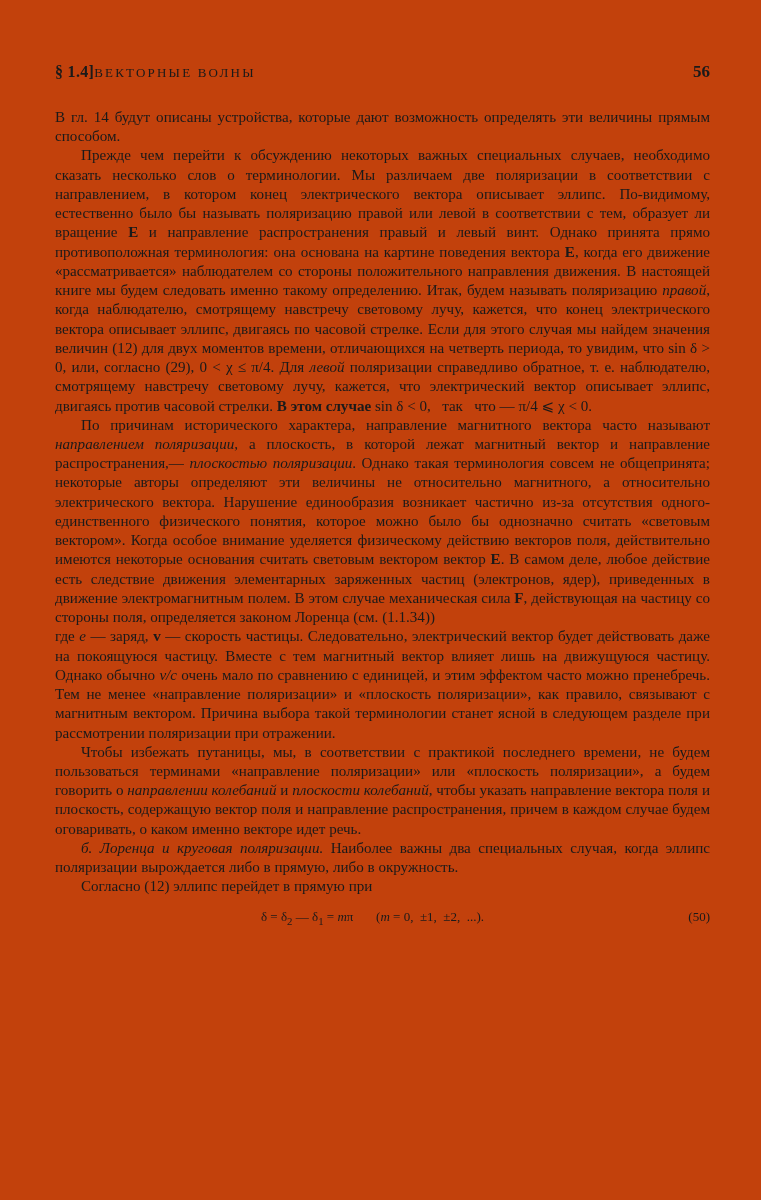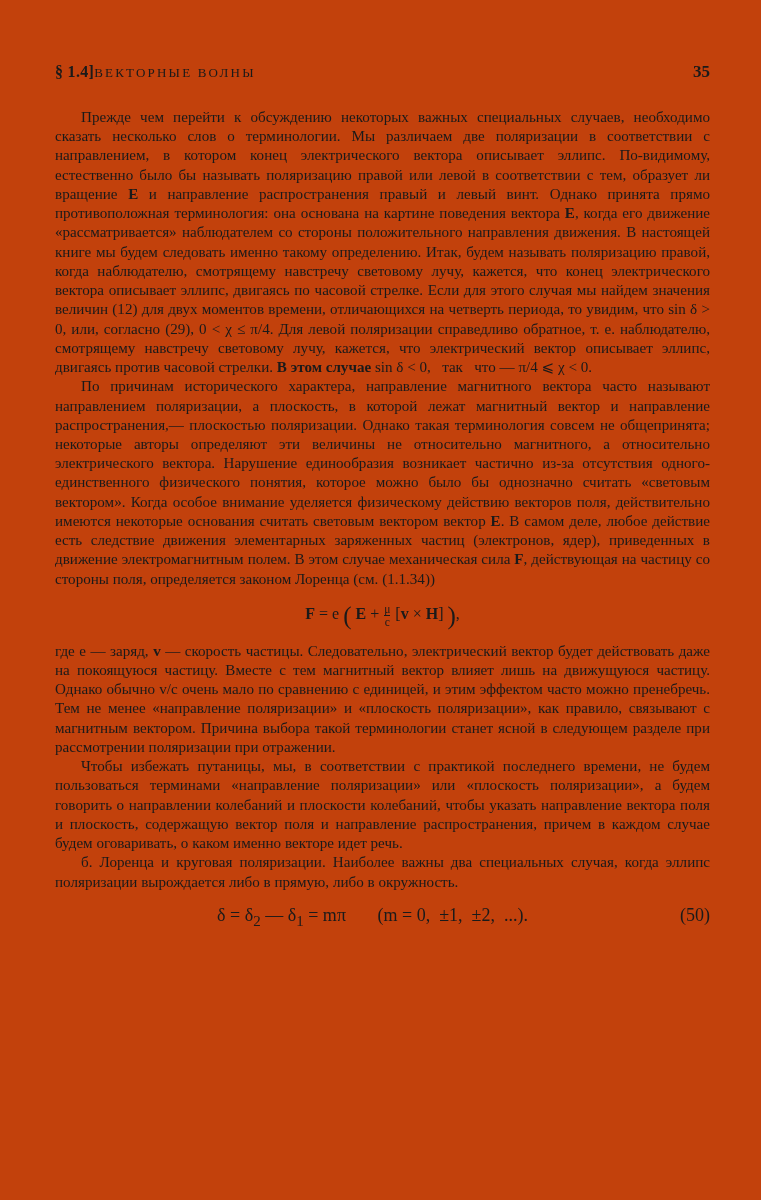--- a/index.html
+++ b/index.html
@@ -84,68 +84,62 @@
   .frac .num { display: block; }
   .frac .den { display: block; border-top: 1px solid #1a1a1a; }
   .bigparen {
     font-size: 25px;
     vertical-align: -5px;
     font-family: "Liberation Serif", serif;
   }
   .numbered-formula {
     position: relative;
     margin: 12px 0 6px 0;
-    font-size: 18px;
+    font-size: 13px;
   }
   .numbered-formula .eq {
     text-align: center;
     padding-right: 20px;
   }
   .numbered-formula .tag {
     position: absolute;
     right: 0;
     top: 0;
   }
-  .it { }
+  .it { font-style: italic; }
   .bld { font-weight: bold; }
 </style>
 </head>
 <body>
 
 <div class="page">
   <div class="page-inner">
 
     <div class="header">
       <div class="sect">§ 1.4]</div>
       <div class="running-title">ВЕКТОРНЫЕ ВОЛНЫ</div>
-      <div class="pageno">35</div>
+      <div class="pageno">56</div>
     </div>
 
     <div class="body-text">
 
+      <p class="noindent">В гл. 14 будут описаны устройства, которые дают возможность определять эти величины прямым способом.</p>
 
       <p>Прежде чем перейти к&nbsp;обсуждению некоторых важных специальных случаев, необходимо сказать несколько слов о&nbsp;терминологии. Мы&nbsp;различаем две поляризации в соответствии с направлением, в котором конец электрического вектора описывает эллипс. По-видимому, естественно было бы называть поляризацию правой или левой в соответствии с тем, образует ли вращение <span class="bld">E</span> и направление распространения правый и левый винт. Однако принята прямо противоположная терминология: она основана на картине поведения вектора <span class="bld">E</span>, когда его движение «рассматривается» наблюдателем со стороны положительного направления движения. В настоящей книге мы будем следовать именно такому определению. Итак, будем называть поляризацию <span class="it">правой</span>, когда наблюдателю, смотрящему навстречу световому лучу, кажется, что конец электрического вектора описывает эллипс, двигаясь по часовой стрелке. Если для этого случая мы найдем значения величин (12) для двух моментов времени, отличающихся на четверть периода, то увидим, что sin δ &gt; 0, или, согласно (29), 0 &lt; χ ≤ π/4. Для <span class="it">левой</span> поляризации справедливо обратное, т. е. наблюдателю, смотрящему навстречу световому лучу, кажется, что электрический вектор описывает эллипс, двигаясь против часовой стрелки. <span class="bld">В этом случае</span> sin δ &lt; 0,&nbsp;&nbsp; так&nbsp;&nbsp; что — π/4 ⩽ χ &lt; 0.</p>
 
       <p>По причинам исторического характера, направление магнитного вектора часто называют <span class="it">направлением поляризации</span>, а плоскость, в которой лежат магнитный вектор и направление распространения,— <span class="it">плоскостью поляризации</span>. Однако такая терминология совсем не общепринята; некоторые авторы определяют эти величины не относительно магнитного, а относительно электрического вектора. Нарушение единообразия возникает частично из-за отсутствия одного-единственного физического понятия, которое можно было бы однозначно считать «световым вектором». Когда особое внимание уделяется физическому действию векторов поля, действительно имеются некоторые основания считать световым вектором вектор <span class="bld">E</span>. В самом деле, любое действие есть следствие движения элементарных заряженных частиц (электронов, ядер), приведенных в движение электромагнитным полем. В этом случае механическая сила <span class="bld">F</span>, действующая на частицу со стороны поля, определяется законом Лоренца (см. (1.1.34))</p>
 
-      <div class="formula">
-        <span class="bld">F</span> = <span class="it">e</span>
-        <span class="bigparen">(</span>
-        <span class="bld">E</span> +
-        <span class="frac"><span class="num">μ</span><span class="den"><span class="it">c</span></span></span>
-        [<span class="bld">v</span> × <span class="bld">H</span>]
-        <span class="bigparen">)</span>,
-      </div>
 
       <p class="noindent">где <span class="it">e</span> — заряд, <span class="bld">v</span> — скорость частицы. Следовательно, электрический вектор будет действовать даже на покоящуюся частицу. Вместе с тем магнитный вектор влияет лишь на движущуюся частицу. Однако обычно <span class="it">v/c</span> очень мало по сравнению с единицей, и этим эффектом часто можно пренебречь. Тем не менее «направление поляризации» и «плоскость поляризации», как правило, связывают с магнитным вектором. Причина выбора такой терминологии станет ясной в следующем разделе при рассмотрении поляризации при отражении.</p>
 
       <p>Чтобы избежать путаницы, мы, в соответствии с практикой последнего времени, не будем пользоваться терминами «направление поляризации» или «плоскость поляризации», а будем говорить о <span class="it">направлении колебаний</span> и <span class="it">плоскости колебаний</span>, чтобы указать направление вектора поля и плоскость, содержащую вектор поля и направление распространения, причем в каждом случае будем оговаривать, о каком именно векторе идет речь.</p>
 
       <p><span class="it">б. Лоренца и круговая поляризации.</span> Наиболее важны два специальных случая, когда эллипс поляризации вырождается либо в прямую, либо в окружность.</p>
 
+      <p>Согласно (12) эллипс перейдет в прямую при</p>
 
       <div class="numbered-formula">
         <div class="eq">δ&nbsp;=&nbsp;δ<sub>2</sub>&nbsp;—&nbsp;δ<sub>1</sub>&nbsp;=&nbsp;<span class="it">m</span>π&nbsp;&nbsp;&nbsp;&nbsp;&nbsp;&nbsp;&nbsp;(<span class="it">m</span> = 0,&nbsp; ±1,&nbsp; ±2,&nbsp; ...).</div>
         <div class="tag">(50)</div>
       </div>
 
     </div>
   </div>
 </div>
 

